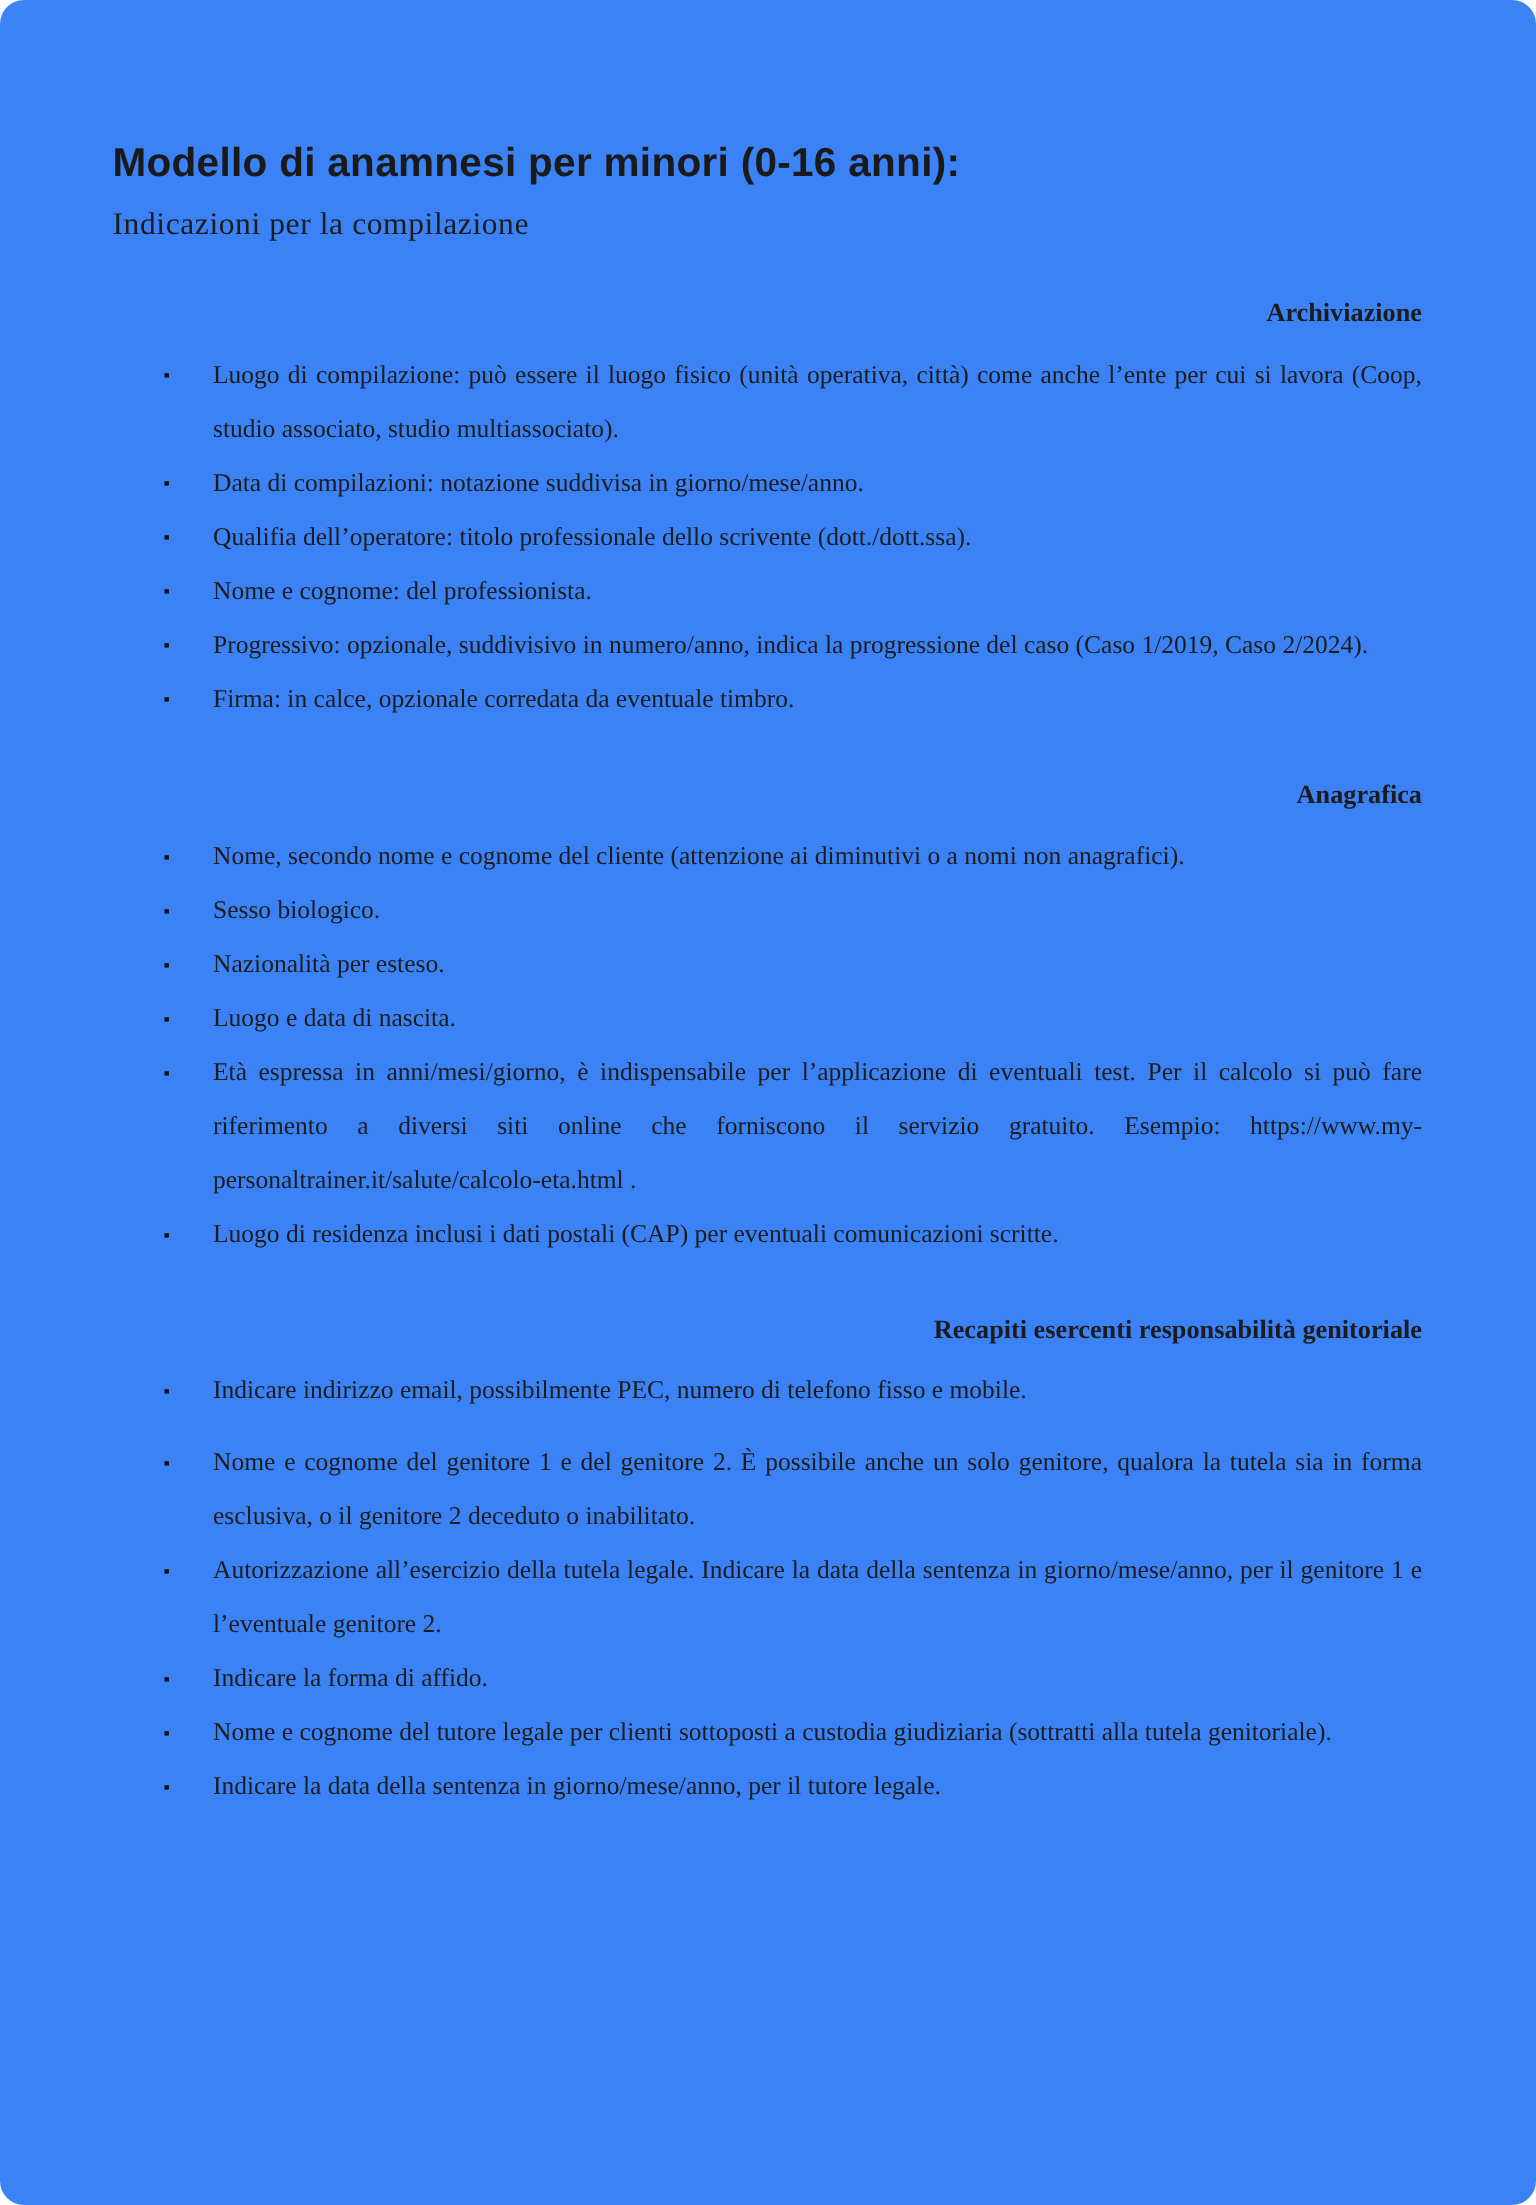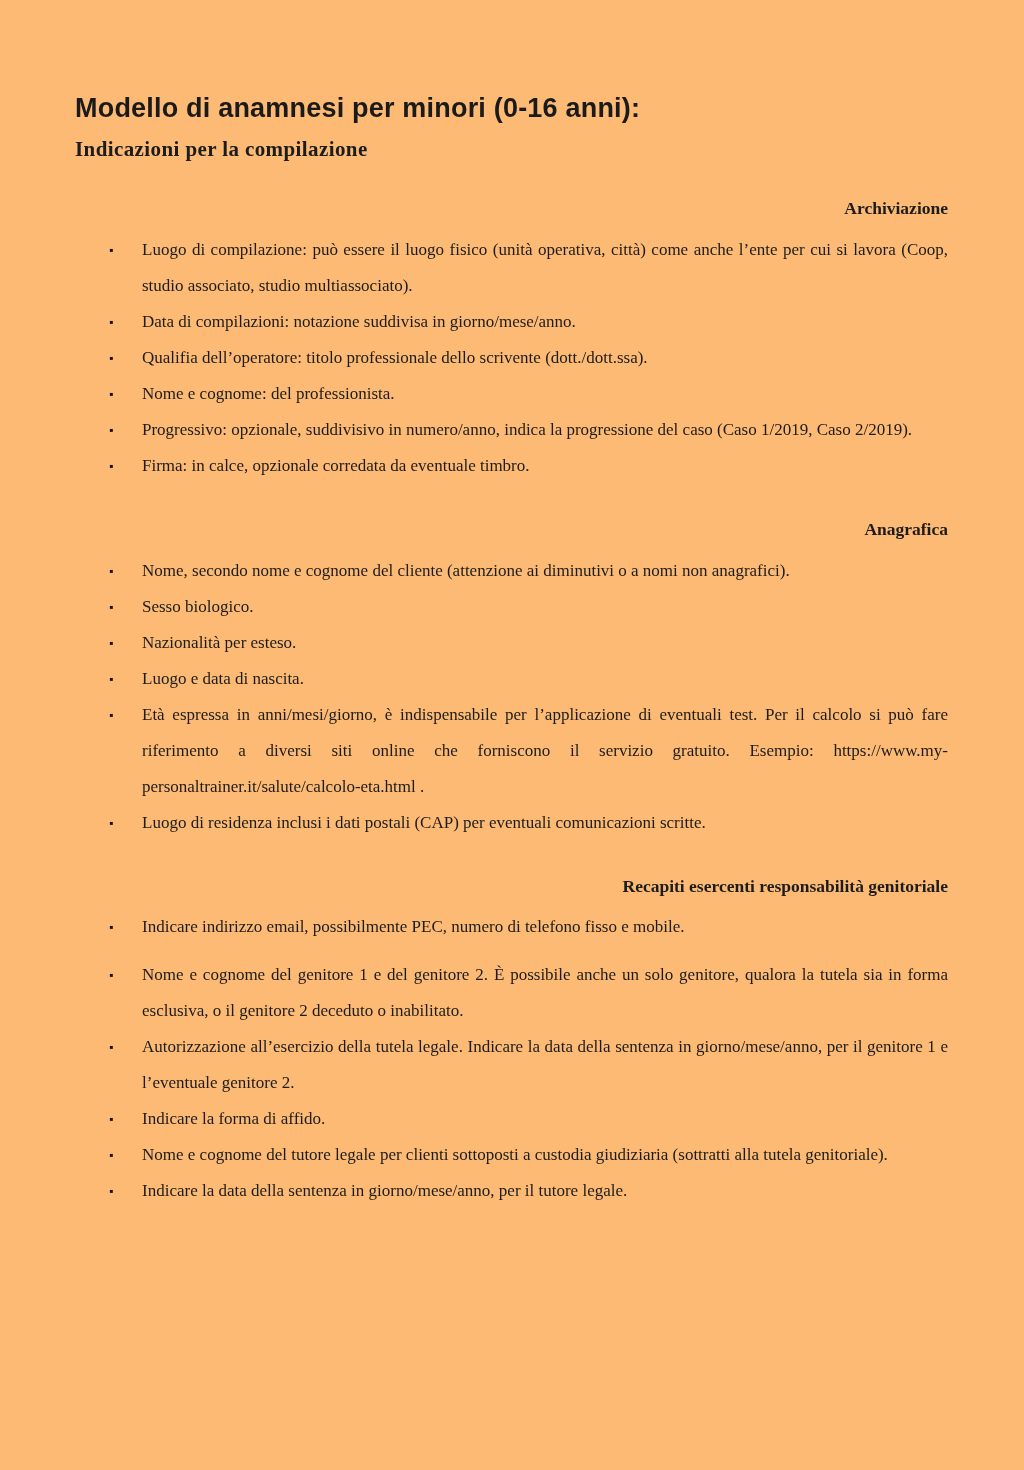--- a/index.html
+++ b/index.html
@@ -6,36 +6,37 @@
   html, body {
     width: 1024px;
     height: 1470px;
     background: #ffffff;
     overflow: hidden;
   }
   .page {
     width: 1024px;
     height: 1470px;
     padding: 92px 76px 0 75px;
-    background: #fdba74;
+    background: #3b82f6;
     color: #1c1c1c;
     font-family: "Liberation Serif", "DejaVu Serif", serif;
+    border-radius: 16px;
   }
   .doc-title {
     font-family: "Liberation Sans", "DejaVu Sans", sans-serif;
     font-weight: 700;
     font-size: 27px;
     line-height: 1.25;
     color: #1a1a1a;
     letter-spacing: 0.2px;
   }
   .doc-subtitle {
     margin-top: 10px;
     font-family: "Liberation Serif", "DejaVu Serif", serif;
-    font-weight: 700;
+    font-weight: 400;
     font-size: 21px;
     line-height: 1.3;
     letter-spacing: 0.4px;
     color: #1c1c1c;
   }
   .intro {
     margin-top: 30px;
     font-size: 17px;
     line-height: 1.45;
     text-align: justify;
@@ -75,21 +76,21 @@
 <main class="page">
   <h1 class="doc-title">Modello di anamnesi per minori (0-16 anni):</h1>
   <h2 class="doc-subtitle">Indicazioni per la compilazione</h2>
   <div id="sections">
       <h3 class="section-heading">Archiviazione</h3>
       <ul class="bullet-list">
         <li><span class="marker">▪</span><span class="li-text">Luogo di compilazione: può essere il luogo fisico (unità operativa, città) come anche l’ente per cui si lavora (Coop, studio associato, studio multiassociato).</span></li>
         <li><span class="marker">▪</span><span class="li-text">Data di compilazioni: notazione suddivisa in giorno/mese/anno.</span></li>
         <li><span class="marker">▪</span><span class="li-text">Qualifia dell’operatore: titolo professionale dello scrivente (dott./dott.ssa).</span></li>
         <li><span class="marker">▪</span><span class="li-text">Nome e cognome: del professionista.</span></li>
-        <li><span class="marker">▪</span><span class="li-text">Progressivo: opzionale, suddivisivo in numero/anno, indica la progressione del caso (Caso 1/2019, Caso 2/2019).</span></li>
+        <li><span class="marker">▪</span><span class="li-text">Progressivo: opzionale, suddivisivo in numero/anno, indica la progressione del caso (Caso 1/2019, Caso 2/2024).</span></li>
         <li><span class="marker">▪</span><span class="li-text">Firma: in calce, opzionale corredata da eventuale timbro.</span></li>
       </ul>
       <h3 class="section-heading">Anagrafica</h3>
       <ul class="bullet-list">
         <li><span class="marker">▪</span><span class="li-text">Nome, secondo nome e cognome del cliente (attenzione ai diminutivi o a nomi non anagrafici).</span></li>
         <li><span class="marker">▪</span><span class="li-text">Sesso biologico.</span></li>
         <li><span class="marker">▪</span><span class="li-text">Nazionalità per esteso.</span></li>
         <li><span class="marker">▪</span><span class="li-text">Luogo e data di nascita.</span></li>
         <li><span class="marker">▪</span><span class="li-text">Età espressa in anni/mesi/giorno, è indispensabile per l’applicazione di eventuali test. Per il calcolo si può fare riferimento a diversi siti online che forniscono il servizio gratuito. Esempio: https://www.my-personaltrainer.it/salute/calcolo-eta.html .</span></li>
         <li><span class="marker">▪</span><span class="li-text">Luogo di residenza inclusi i dati postali (CAP) per eventuali comunicazioni scritte.</span></li>

